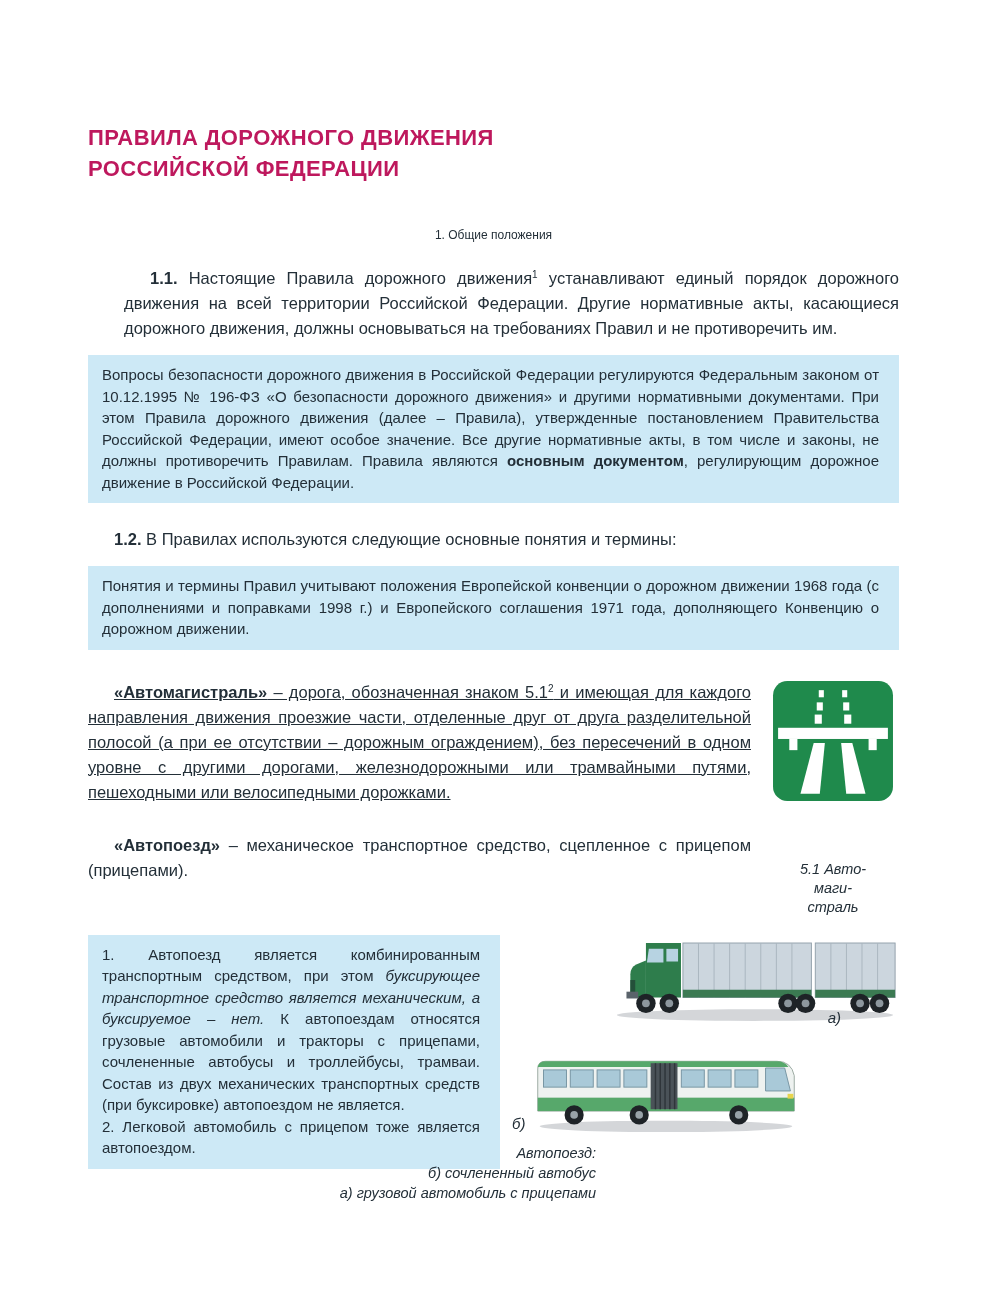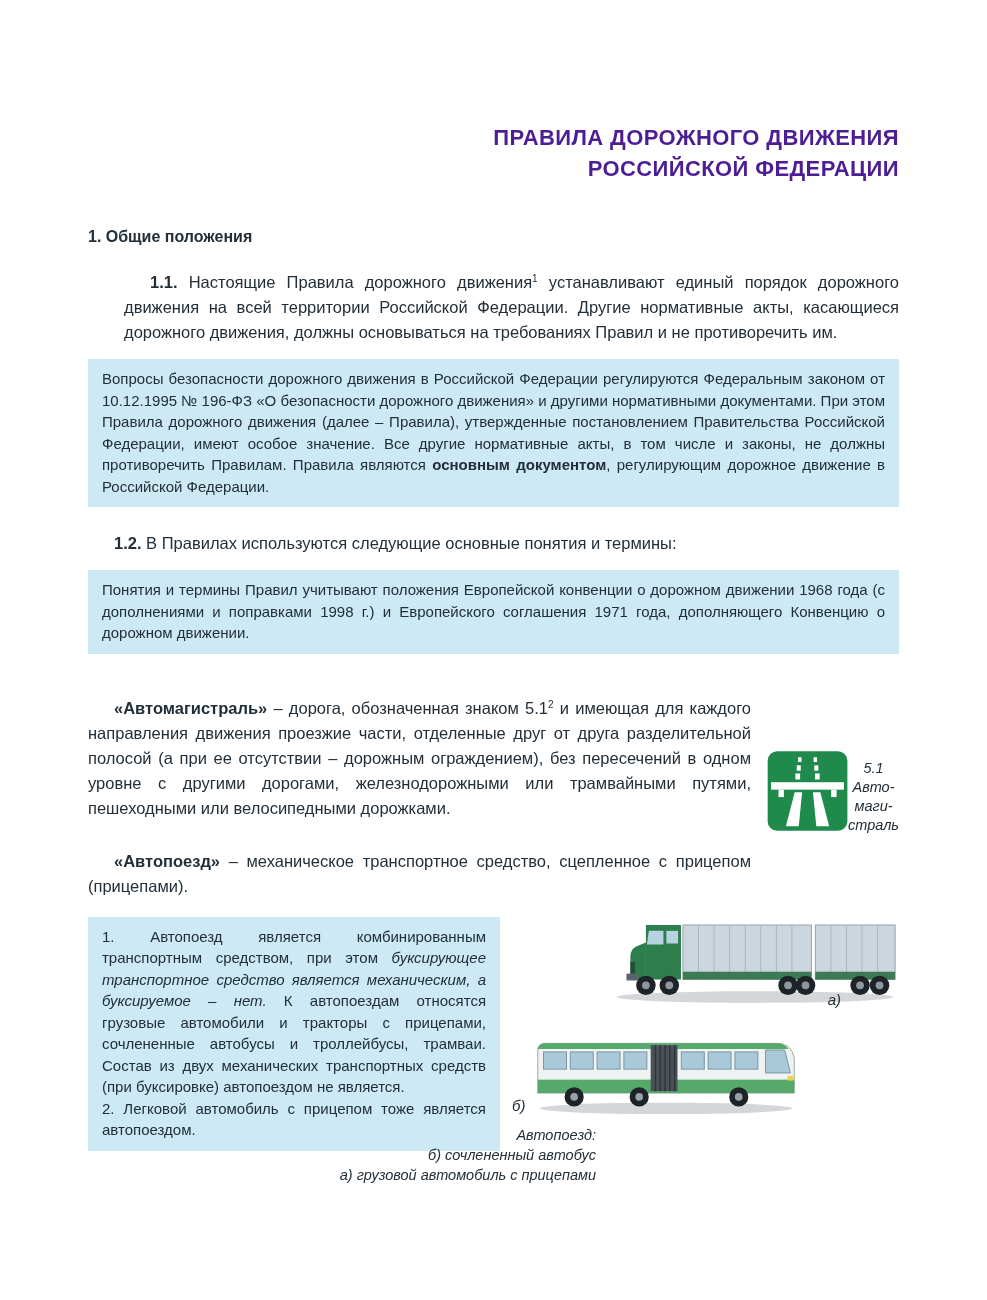--- a/index.html
+++ b/index.html
@@ -8,57 +8,59 @@
     width:987px; height:1300px;
     background:#ffffff;
     box-sizing:border-box;
     padding:122px 88px 0 88px;
     font-family:"Liberation Sans", sans-serif;
     color:#232f38;
     overflow:hidden;
   }
   .title {
     margin:0;
-    text-align:right;
+    text-align:left;
     font-size:22px;
     line-height:31px;
     font-weight:bold;
     letter-spacing:0.4px;
-    color:#4c1d95;
+    color:#be185d;
   }
   .section-heading {
     margin:44px 0 0 0;
-    font-size:16px;
-    font-weight:bold;
+    text-align:center;
+    font-size:12px;
+    font-weight:normal;
   }
   .body-p {
     margin:20px 0 0 0;
     font-size:16.5px;
     line-height:25px;
     text-align:justify;
   }
   .indent { text-indent:26px; }
   .note {
     background:#cde9f6;
     margin-top:14px;
-    padding:9px 14px 10px 14px;
+    padding:9px 20px 10px 14px;
     font-size:15px;
     line-height:21.5px;
     text-align:justify;
   }
   .note p { margin:0; }
   b.num { font-weight:bold; }
   sup { font-size:10px; line-height:0; }
   .def-row { display:flex; margin-top:30px; }
   .def-left { flex:1; }
-  .def-left .body-p:first-child { margin-top:12px; }
+  .def-left .body-p:first-child { margin-top:0;text-decoration:underline; }
   .sign-col {
     width:132px; margin-left:16px;
-    display:flex; flex-direction:row; align-items:center;
+    display:flex; flex-direction:column; align-items:center;
     flex:none;
+    gap:46px;
   }
   .sign-caption {
     margin-top:12px;
     font-size:14.5px; line-height:19px;
     font-style:italic;
     text-align:center;
   }
   .fig-row { display:flex; margin-top:18px; }
   .note-narrow { width:412px; box-sizing:border-box; flex:none; margin-top:0; }
   .note-narrow p + p { margin-top:0; }

